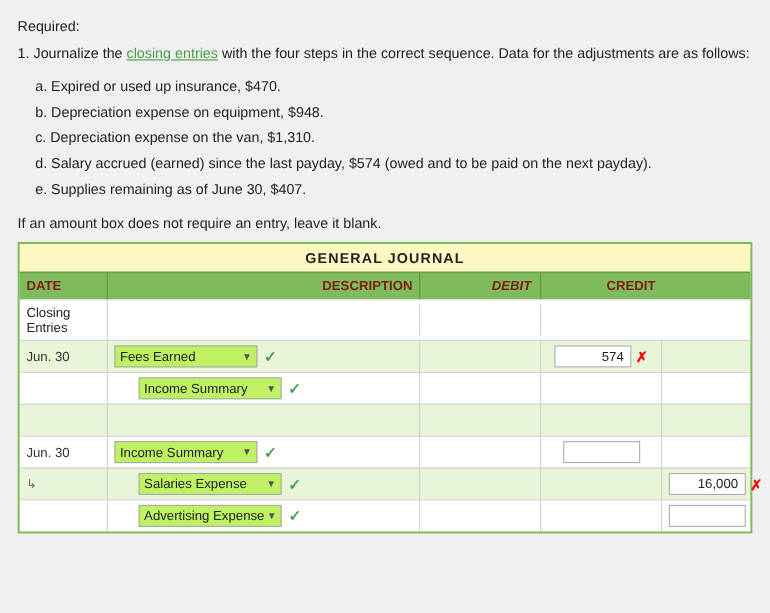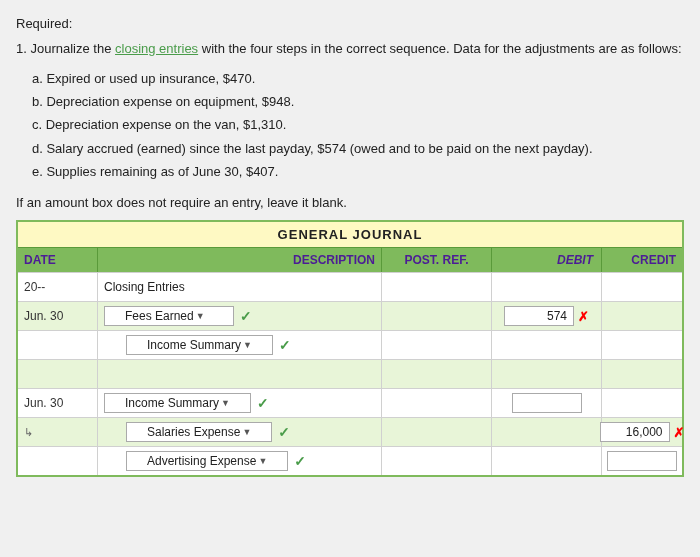--- a/index.html
+++ b/index.html
@@ -43,21 +43,21 @@
       font-weight: bold;
       font-size: 13px;
       padding: 5px 0;
       background: #fef9c3;
       letter-spacing: 1px;
     }
     .journal-header {
       display: grid;
       grid-template-columns: 80px 1fr 110px 110px 80px;
       background: #7fba5c;
-      color: #4c1d95;
+      color: #7f1d1d;
       font-weight: bold;
       font-size: 12px;
       border-top: 1px solid #5a9a3a;
     }
     .journal-header > div {
       padding: 5px 6px;
       border-right: 1px solid #5a9a3a;
     }
     .journal-header > div:last-child {
       border-right: none;
@@ -89,37 +89,38 @@
       align-items: center;
     }
     .journal-row > div:last-child {
       border-right: none;
     }
     .cell-date { color: #333; font-size: 12px; }
     .cell-desc { }
     .cell-desc-indent { padding-left: 28px !important; }
     .cell-ref { justify-content: center; }
     .cell-debit { justify-content: center; }
-    .cell-credit { justify-content: center; }
+    .cell-credit { justify-content: flex-start; }
 
     
     .dropdown-field {
       display: flex;
       align-items: center;
       gap: 4px;
       width: 100%;
     }
     .dropdown-box {
       border: 1px solid #aaa;
-      background: #ffffff;
-      padding: 2px 20px;
+      background: #bef264;
+      padding: 2px 4px;
       font-size: 12px;
       min-width: 130px;
       display: flex;
       align-items: center;
+      justify-content: space-between;
     }
     .dropdown-arrow {
       font-size: 9px;
       color: #555;
       margin-left: 2px;
     }
     .check-mark {
       color: #4a9c4a;
       font-weight: bold;
       font-size: 14px;
@@ -168,27 +169,25 @@
   <div>e. Supplies remaining as of June 30, $407.</div>
 </div>
 
 <p class="blank-note">If an amount box does not require an entry, leave it blank.</p>
 
 <div class="journal-wrapper">
   <div class="journal-title">GENERAL JOURNAL</div>
   <div class="journal-header">
     <div class="col-date">DATE</div>
     <div class="col-desc">DESCRIPTION</div>
-    <div class="col-ref">POST. REF.</div>
     <div class="col-debit">DEBIT</div>
     <div class="col-credit">CREDIT</div>
   </div>
 
   <div class="journal-row">
-    <div class="cell-date">20--</div>
     <div class="cell-desc">Closing Entries</div>
     <div class="cell-ref"></div>
     <div class="cell-debit"></div>
     <div class="cell-credit"></div>
   </div>
 
   <div class="journal-row alt">
     <div class="cell-date">Jun. 30</div>
     <div class="cell-desc">
       <div class="dropdown-field">

